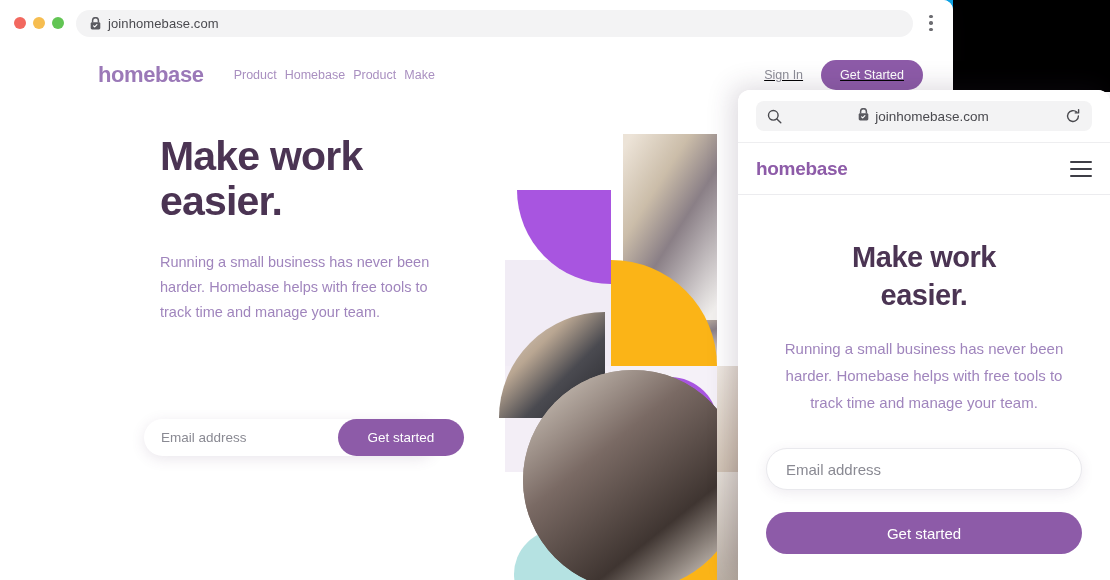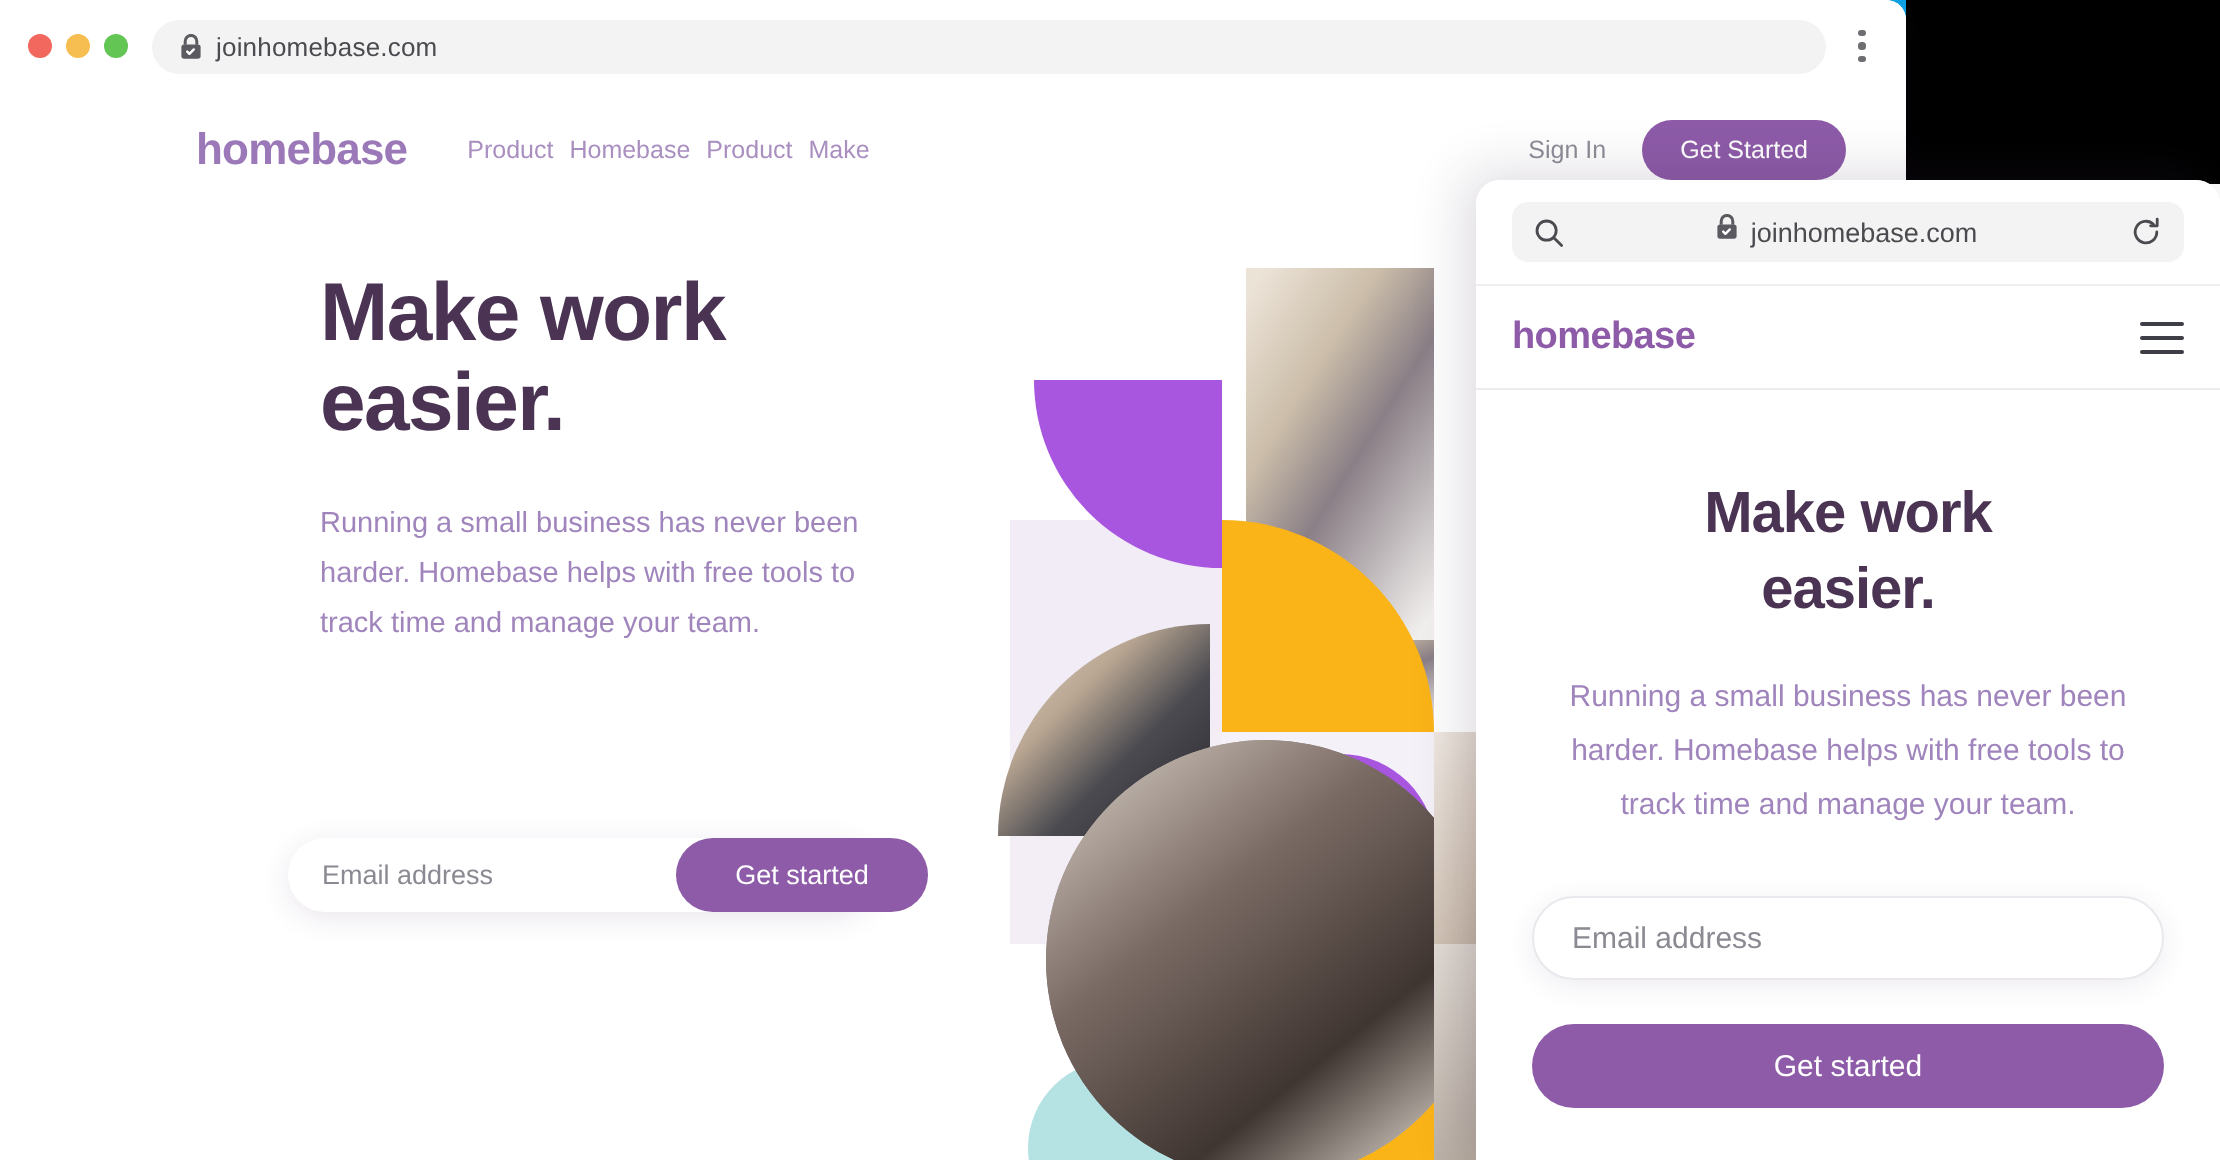--- a/index.html
+++ b/index.html
@@ -122,20 +122,21 @@
     color: #a98fc0;
     cursor: pointer;
     white-space: nowrap;
   }
   .nav-right {
     margin-left: auto;
     display: flex;
     align-items: center;
     gap: 18px;
     padding-right: 6px;
+    text-decoration: underline;
   }
   .signin {
     font-size: 12.5px;
     color: #8d8d97;
     cursor: pointer;
   }
   .btn-getstarted-nav {
     background: #8d5ba8;
     color: #ffffff;
     font-size: 12.5px;

